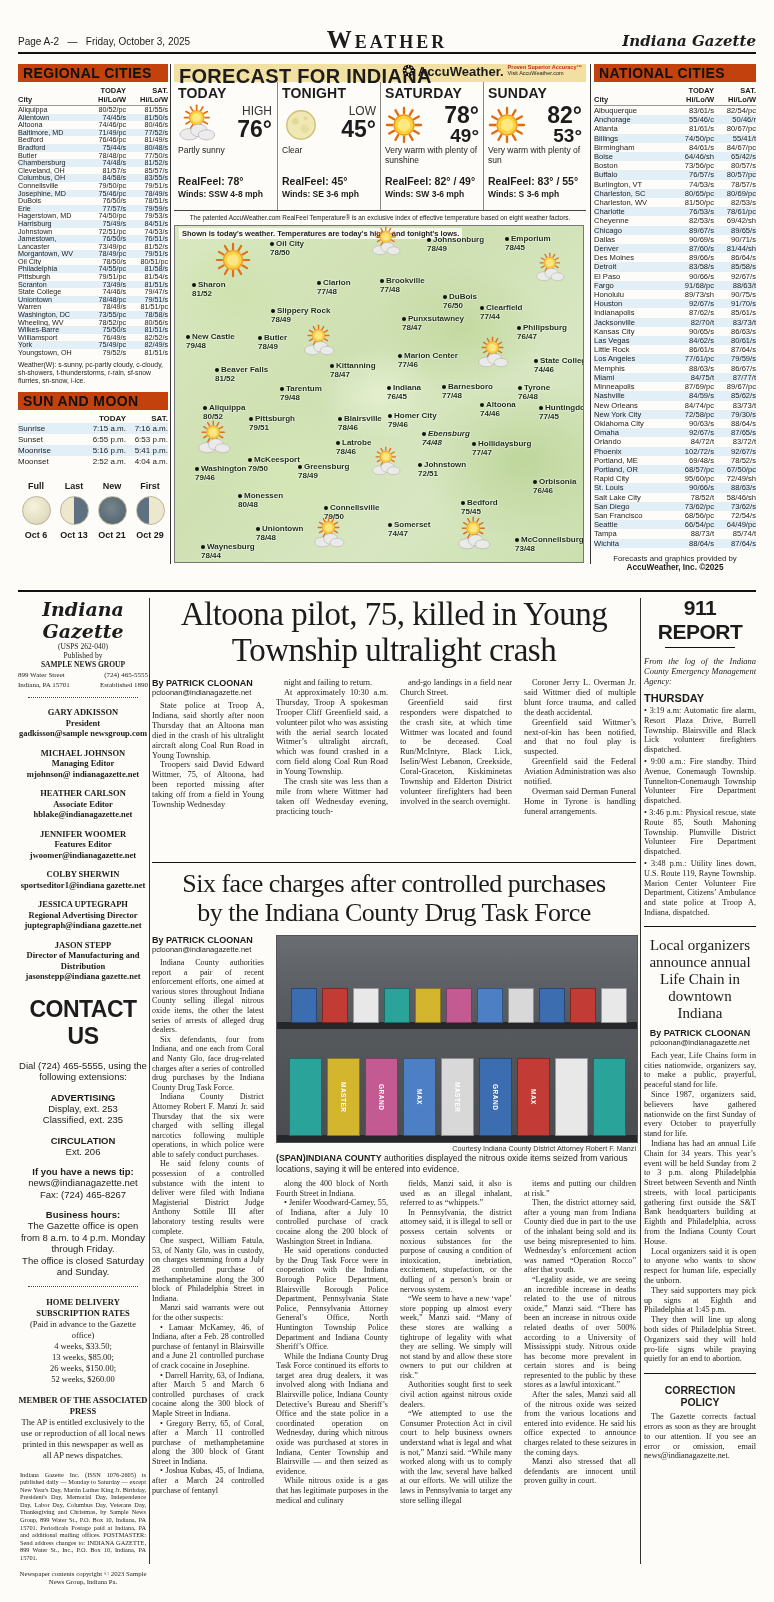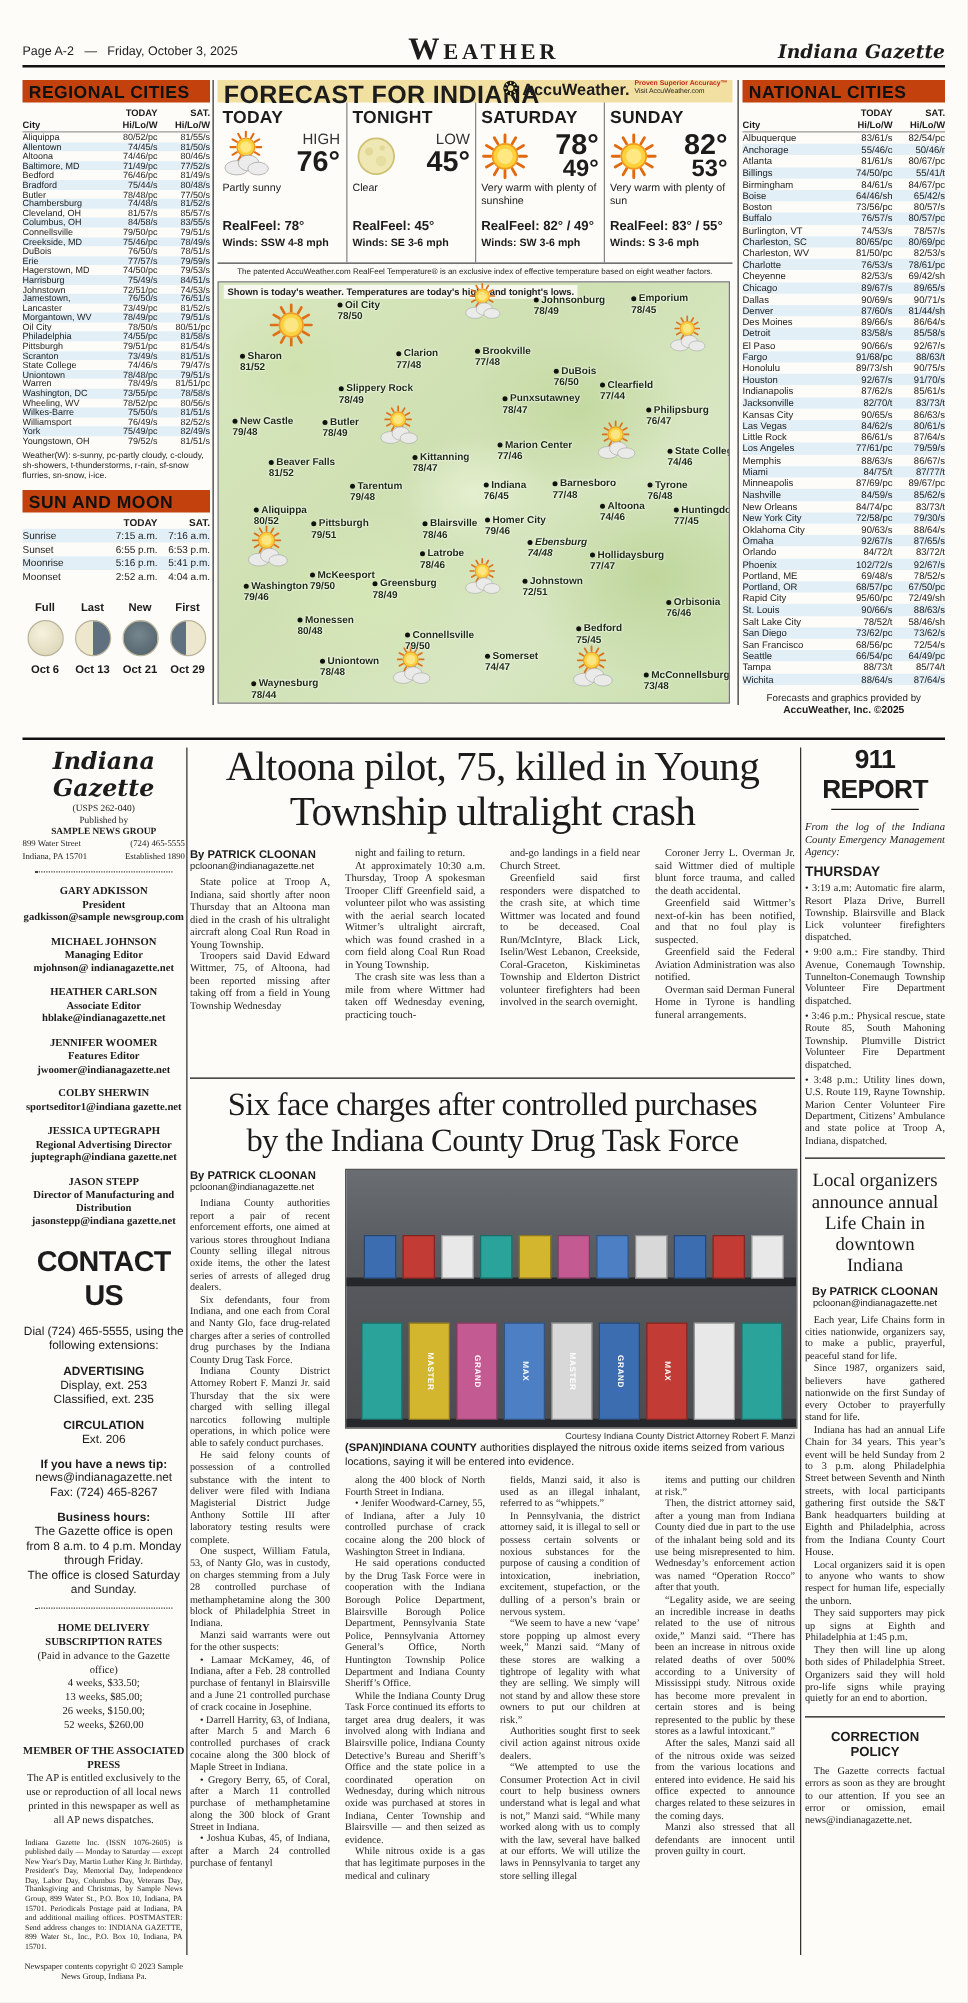--- a/index.html
+++ b/index.html
@@ -210,21 +210,21 @@
             <span class="tc-name">Columbus, OH</span>
             <span class="tc-a">84/58/s</span>
             <span class="tc-b">83/55/s</span>
           </div>
           <div class="trow">
             <span class="tc-name">Connellsville</span>
             <span class="tc-a">79/50/pc</span>
             <span class="tc-b">79/51/s</span>
           </div>
           <div class="trow alt">
-            <span class="tc-name">Creekside, MD</span>
+            <span class="tc-name">Josephine, MD</span>
             <span class="tc-a">75/46/pc</span>
             <span class="tc-b">78/49/s</span>
           </div>
           <div class="trow">
             <span class="tc-name">DuBois</span>
             <span class="tc-a">76/50/s</span>
             <span class="tc-b">78/51/s</span>
           </div>
           <div class="trow alt">
             <span class="tc-name">Erie</span>

